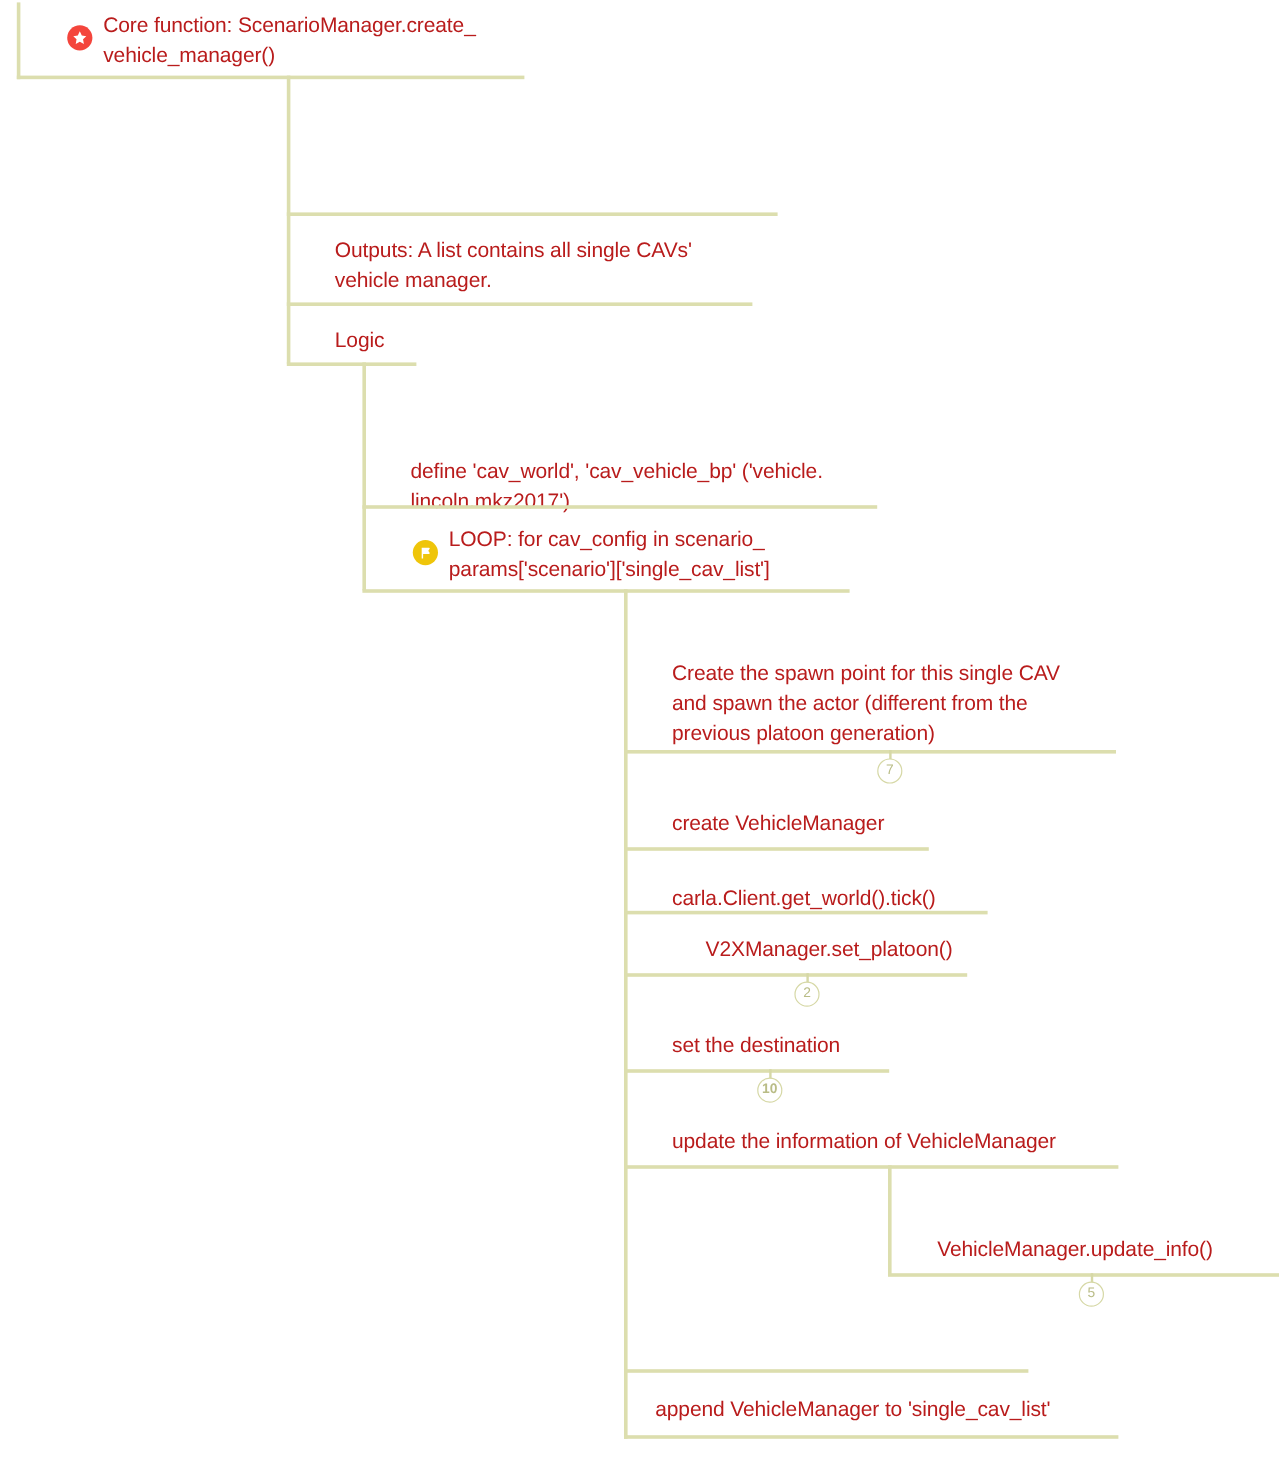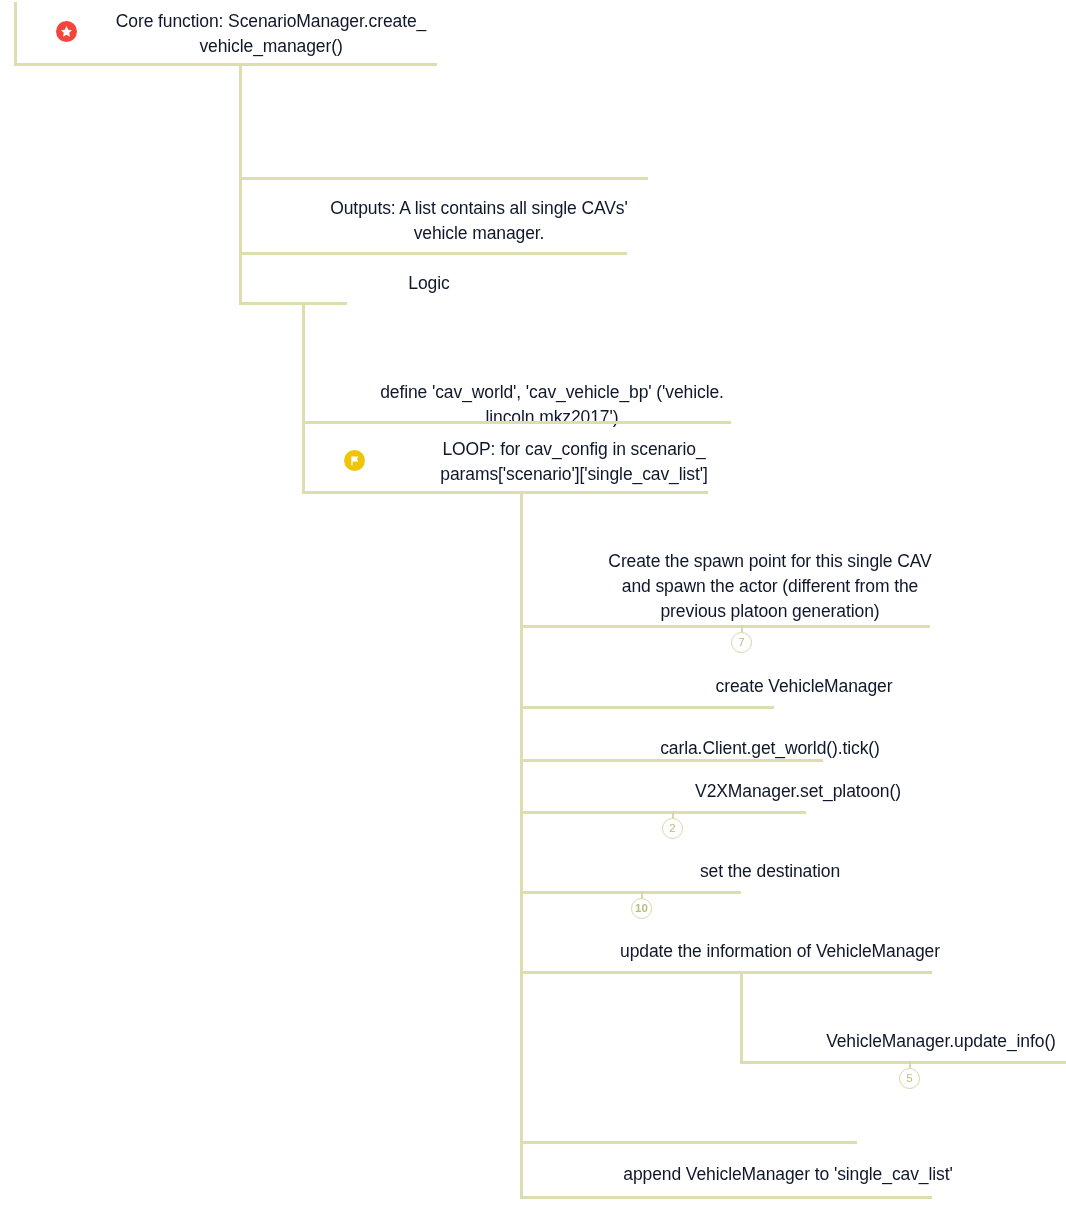--- a/index.html
+++ b/index.html
@@ -11,24 +11,23 @@
     color:#3b3b35;
     overflow:hidden;
     position:relative;
   }
   #canvas{position:absolute; left:0; top:0; width:1066px; height:1226px;}
 
   .node-label{
     position:absolute;
     font-size:17.5px;
     line-height:25px;
-    color:#0f172a;
+    color:#b91c1c;
     white-space:pre-line;
     letter-spacing:-0.1px;
-    text-align:center;
   }
   .node-label.root{font-size:17.5px;}
 
   
   .hline{
     position:absolute;
     height:3px;
     background:#dcdeae;
   }
   
@@ -111,21 +110,21 @@
 
   <div class="vline" style="left:520px; top:491px; height:708px;"></div>
 
   <div class="node-label" style="left:560px; top:549px; width:420px;">Create the spawn point for this single CAV
 and spawn the actor (different from the
 previous platoon generation)</div>
   <div class="hline" style="left:520px; top:625px; width:410px;"></div>
   <div class="badge-tick" style="left:741px; top:625px;"></div>
   <div class="badge" style="left:731px; top:632px;">7</div>
 
-  <div class="node-label" style="left:560px; top:674px; width:420px;margin-left:34px;">create VehicleManager</div>
+  <div class="node-label" style="left:560px; top:674px; width:420px;">create VehicleManager</div>
   <div class="hline" style="left:520px; top:706px; width:254px;"></div>
 
   <div class="node-label" style="left:560px; top:736px; width:420px;">carla.Client.get_world().tick()</div>
   <div class="hline" style="left:520px; top:759px; width:303px;"></div>
 
   <div class="node-label" style="left:588px; top:779px; width:420px;">V2XManager.set_platoon()</div>
   <div class="hline" style="left:520px; top:811px; width:286px;"></div>
   <div class="badge-tick" style="left:672px; top:811px;"></div>
   <div class="badge" style="left:662px; top:818px;">2</div>
 
@@ -139,16 +138,16 @@
 
   <div class="vline" style="left:740px; top:971px; height:92px;"></div>
 
   <div class="node-label" style="left:781px; top:1029px; width:320px;">VehicleManager.update_info()</div>
   <div class="hline" style="left:740px; top:1061px; width:326px;"></div>
   <div class="badge-tick" style="left:909px; top:1061px;"></div>
   <div class="badge" style="left:899px; top:1068px;">5</div>
 
   <div class="hline" style="left:520px; top:1141px; width:337px;"></div>
 
-  <div class="node-label" style="left:568px; top:1162px; width:440px;">append VehicleManager to 'single_cav_list'</div>
+  <div class="node-label" style="left:546px; top:1162px; width:440px;">append VehicleManager to 'single_cav_list'</div>
   <div class="hline" style="left:520px; top:1196px; width:412px;"></div>
 
 </div>
 
 </body></html>

